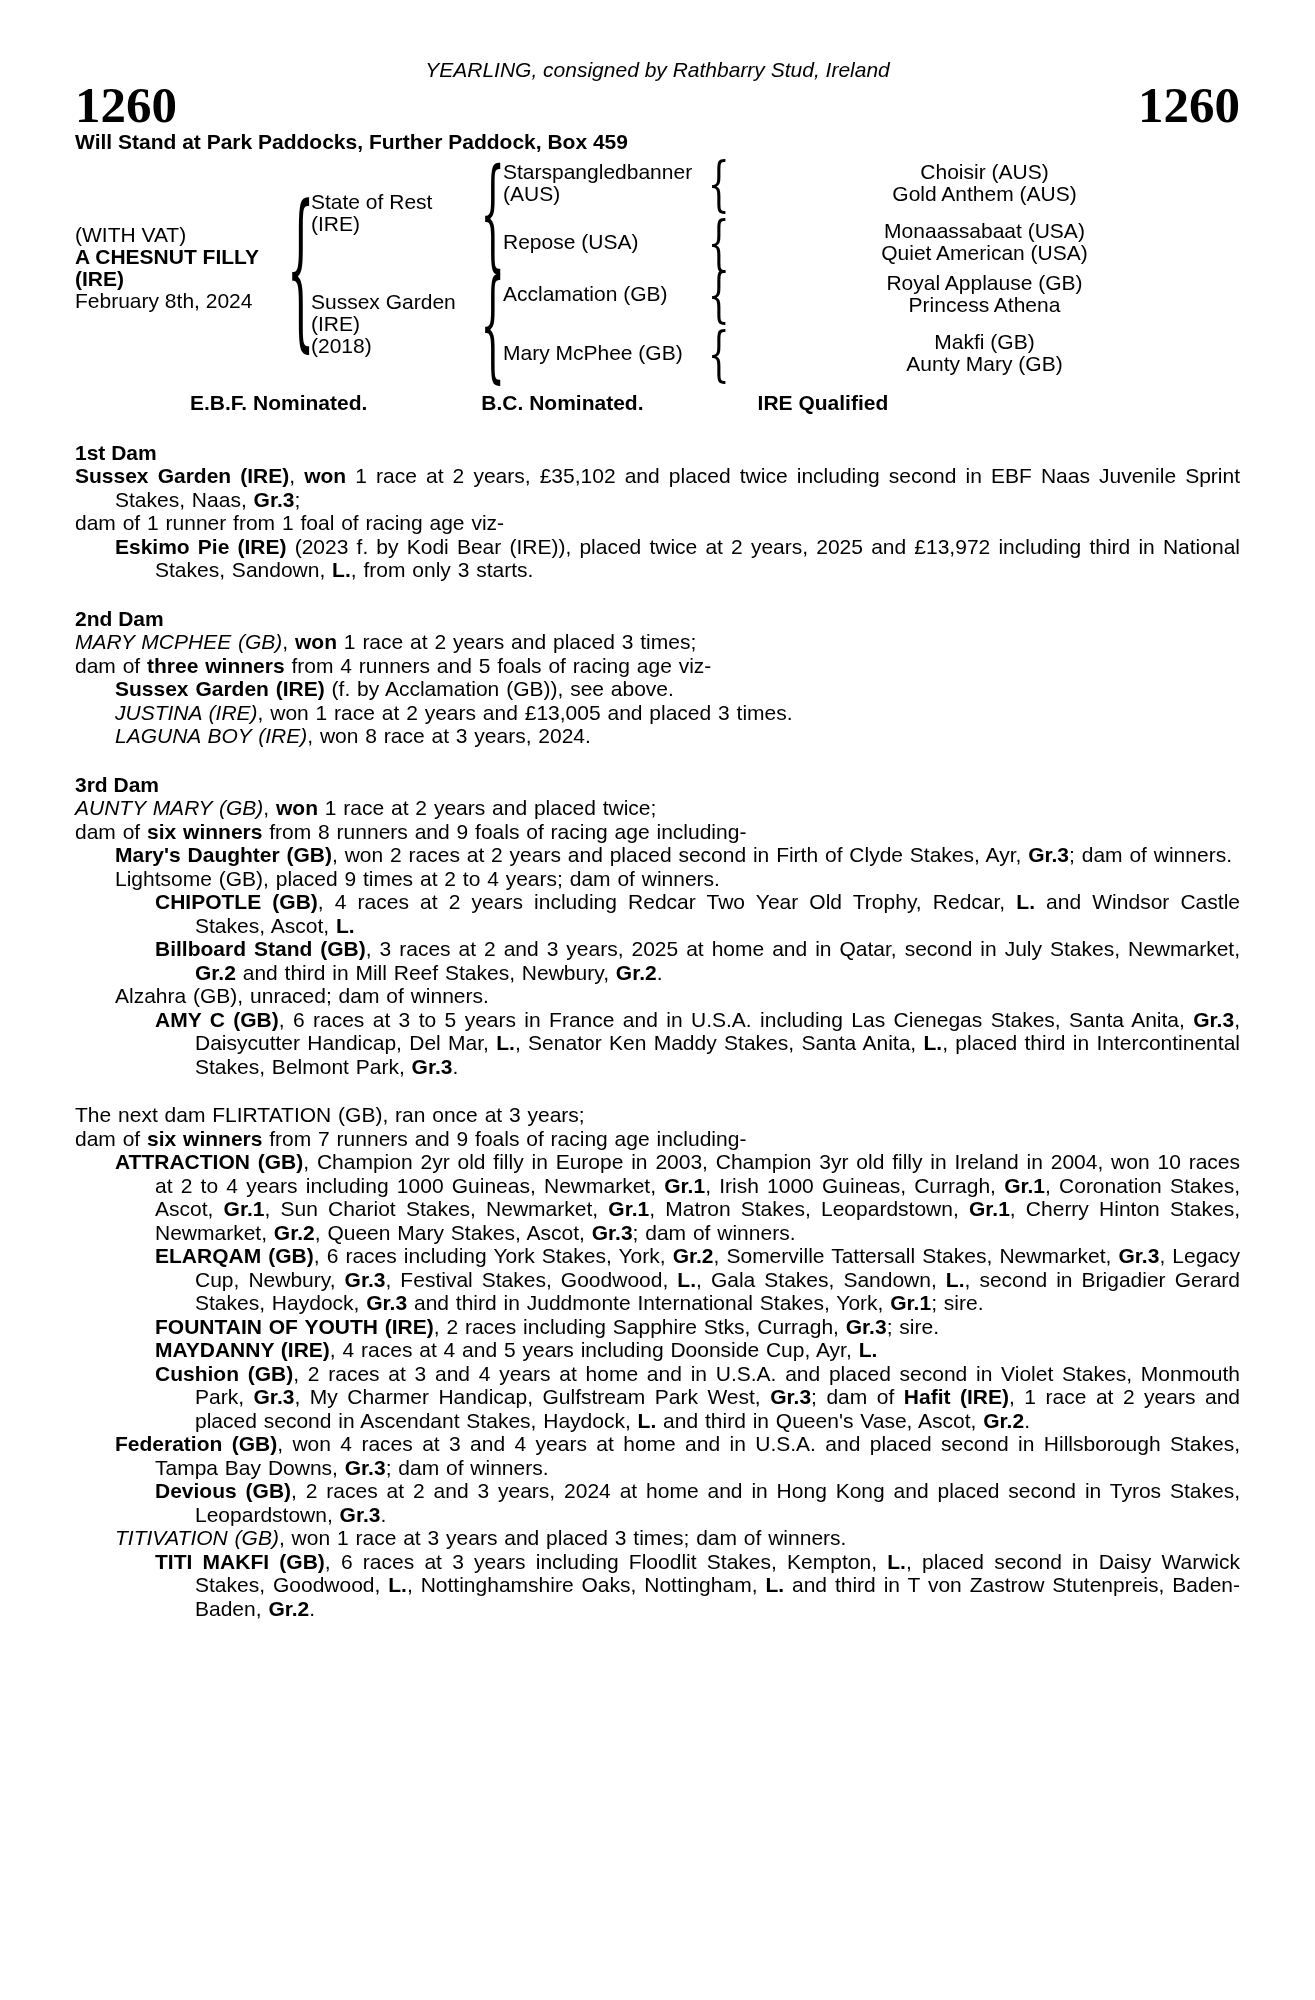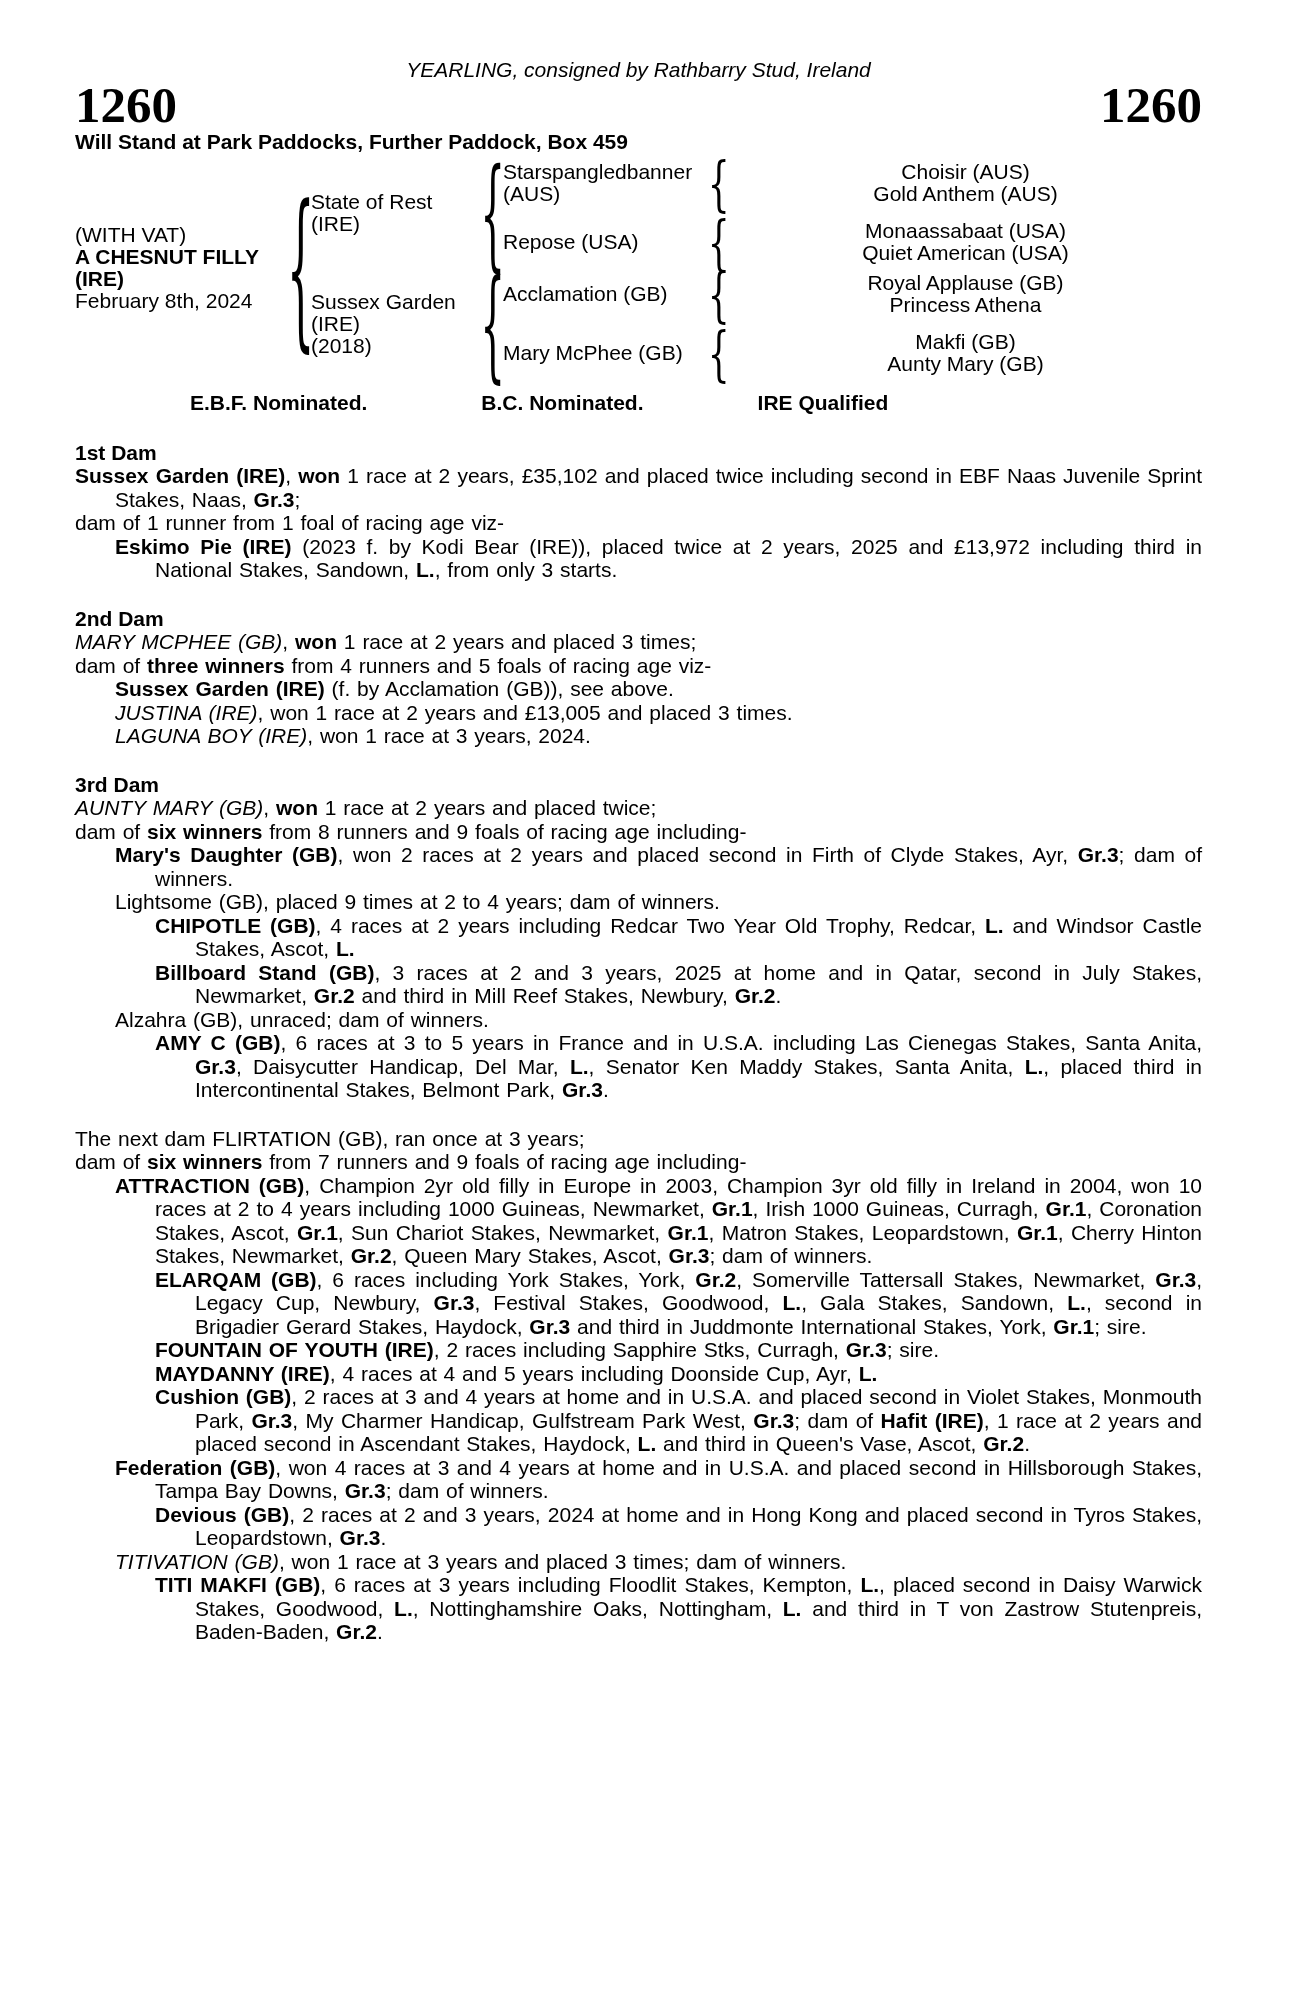--- a/index.html
+++ b/index.html
@@ -4,21 +4,21 @@
 <style>
   * { margin: 0; padding: 0; box-sizing: border-box; }
   html, body { background: #ffffff; }
   body {
     width: 1315px; height: 2000px;
     color: #000;
     font-family: "Liberation Sans", "DejaVu Sans", sans-serif;
     font-size: 21px; line-height: 23.5px;
     overflow: hidden;
   }
-  .page { padding: 58px 113px 0 75px; }
+  .page { padding: 58px 75px 0 75px; }
 
   .b { font-weight: bold; }
   .i { font-style: italic; }
 
   .consign-line { text-align: center; font-style: italic; }
 
   .lot-row { display: flex; justify-content: space-between; margin-top: 4px; }
   .lot-number { font-size: 51px; font-weight: bold; line-height: 38px; font-family: Liberation Serif, serif; }
 
   .stand-line { font-weight: bold; margin-top: 6px; }
@@ -183,21 +183,21 @@
         <div class="para indent-0"><span class="b">Sussex Garden (IRE)</span><span>, </span><span class="b">won</span><span> 1 race at 2 years, £35,102 and placed twice including second in EBF Naas Juvenile Sprint Stakes, Naas, </span><span class="b">Gr.3</span><span>;</span></div>
         <div class="para indent-0"><span>dam of 1 runner from 1 foal of racing age viz-</span></div>
         <div class="para indent-1"><span class="b">Eskimo Pie (IRE)</span><span> (2023 f. by Kodi Bear (IRE)), placed twice at 2 years, 2025 and £13,972 including third in National Stakes, Sandown, </span><span class="b">L.</span><span>, from only 3 starts.</span></div>
       </div>
       <div class="section">
         <div class="sec-heading">2nd Dam</div>
         <div class="para indent-0"><span class="i">MARY MCPHEE (GB)</span><span>, </span><span class="b">won</span><span> 1 race at 2 years and placed 3 times;</span></div>
         <div class="para indent-0"><span>dam of </span><span class="b">three winners</span><span> from 4 runners and 5 foals of racing age viz-</span></div>
         <div class="para indent-1"><span class="b">Sussex Garden (IRE)</span><span> (f. by Acclamation (GB)), see above.</span></div>
         <div class="para indent-1"><span class="i">JUSTINA (IRE)</span><span>, won 1 race at 2 years and £13,005 and placed 3 times.</span></div>
-        <div class="para indent-1"><span class="i">LAGUNA BOY (IRE)</span><span>, won 1 race at 3 years, 2024.</span></div>
+        <div class="para indent-1"><span class="i">LAGUNA BOY (IRE)</span><span>, won 8 race at 3 years, 2024.</span></div>
       </div>
       <div class="section">
         <div class="sec-heading">3rd Dam</div>
         <div class="para indent-0"><span class="i">AUNTY MARY (GB)</span><span>, </span><span class="b">won</span><span> 1 race at 2 years and placed twice;</span></div>
         <div class="para indent-0"><span>dam of </span><span class="b">six winners</span><span> from 8 runners and 9 foals of racing age including-</span></div>
         <div class="para indent-1"><span class="b">Mary's Daughter (GB)</span><span>, won 2 races at 2 years and placed second in Firth of Clyde Stakes, Ayr, </span><span class="b">Gr.3</span><span>; dam of winners.</span></div>
         <div class="para indent-1"><span>Lightsome (GB), placed 9 times at 2 to 4 years; dam of winners.</span></div>
         <div class="para indent-2"><span class="b">CHIPOTLE (GB)</span><span>, 4 races at 2 years including Redcar Two Year Old Trophy, Redcar, </span><span class="b">L.</span><span> and Windsor Castle Stakes, Ascot, </span><span class="b">L.</span></div>
         <div class="para indent-2"><span class="b">Billboard Stand (GB)</span><span>, 3 races at 2 and 3 years, 2025 at home and in Qatar, second in July Stakes, Newmarket, </span><span class="b">Gr.2</span><span> and third in Mill Reef Stakes, Newbury, </span><span class="b">Gr.2</span><span>.</span></div>
         <div class="para indent-1"><span>Alzahra (GB), unraced; dam of winners.</span></div>

